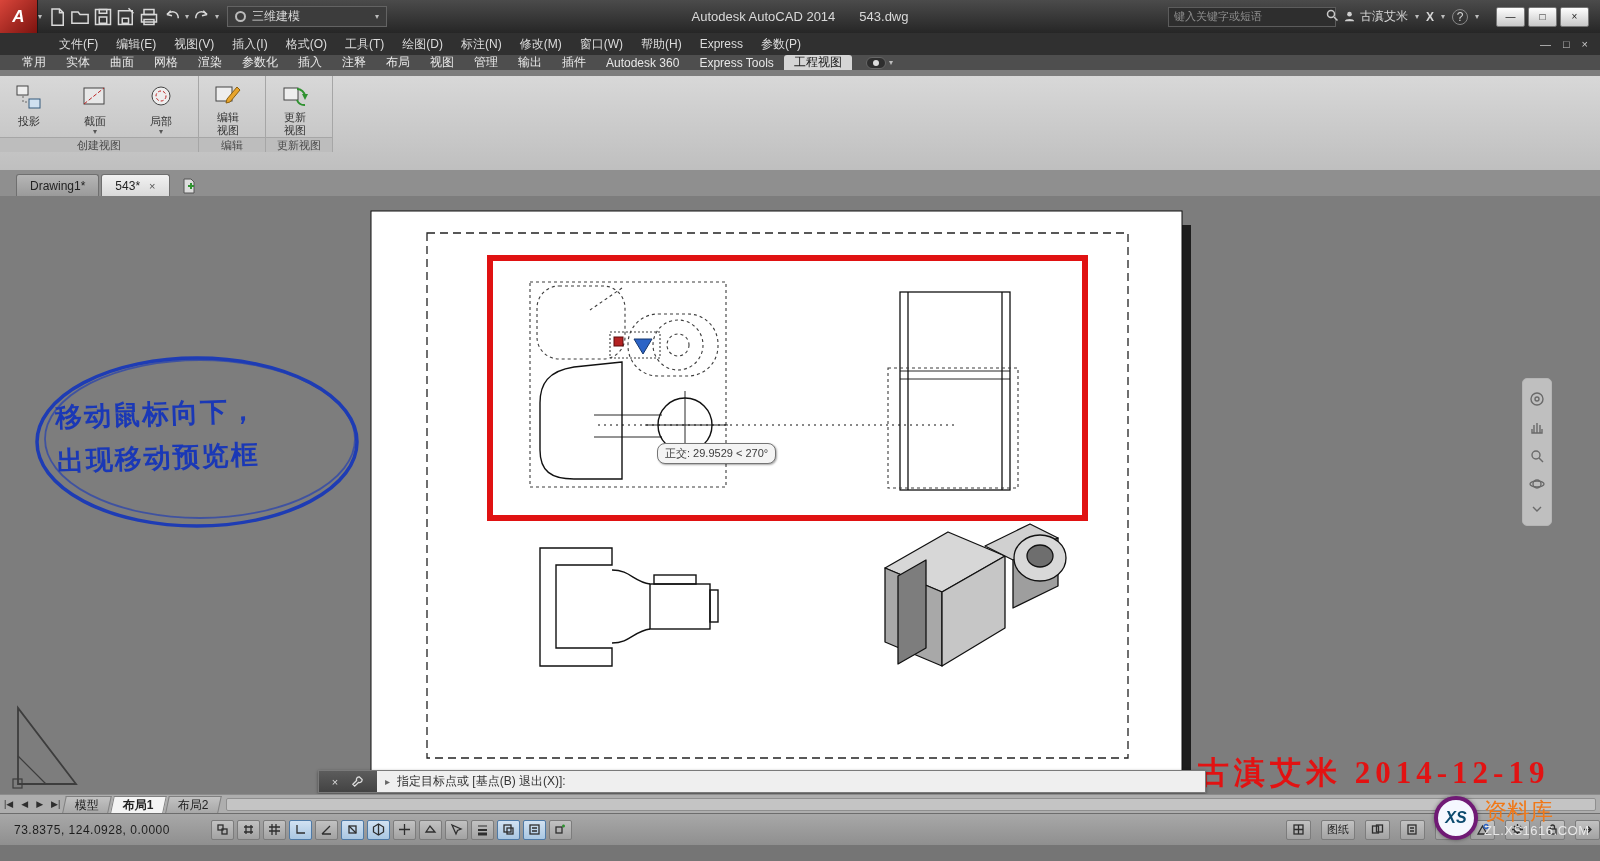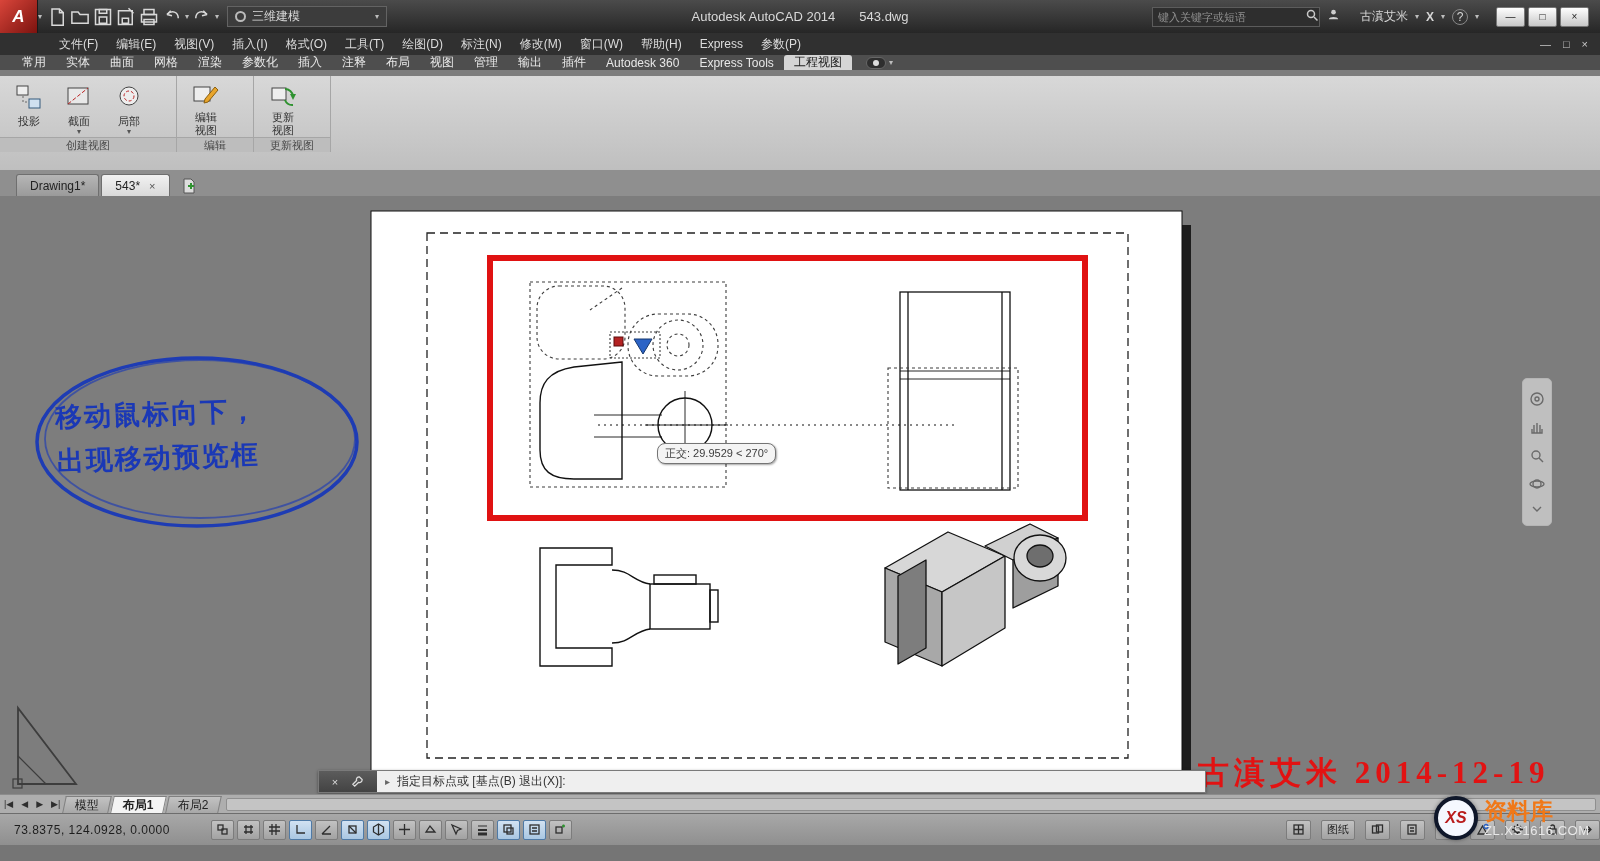--- a/index.html
+++ b/index.html
@@ -17,24 +17,24 @@
   .qat{display:flex;align-items:center;gap:3px;margin-left:5px}
   .qicon{width:20px;height:20px;display:flex;align-items:center;justify-content:center}
   .qicon svg{stroke:#d9d9d9;fill:none;stroke-width:1.2}
   .ws-select{display:flex;align-items:center;gap:6px;height:21px;margin-left:8px;padding:0 7px;
     background:#3c3c3c;border:1px solid #636363;color:#d8d8d8;font-size:12px;min-width:160px}
   .gear-dot{width:11px;height:11px;border:2px solid #bbb;border-radius:50%;display:inline-block}
   .title-center{position:absolute;left:420px;right:420px;top:0;height:33px;display:flex;
     align-items:center;justify-content:center;gap:24px;color:#d9d9d9;font-size:13px;pointer-events:none}
   .infocenter{margin-left:auto;display:flex;align-items:center;gap:7px;padding-right:6px}
   .search-wrap{display:flex;align-items:center;background:#2e2e2e;border:1px solid #5c5c5c;height:20px;width:168px}
-  .search-wrap input{flex:1;background:transparent;border:0;outline:0;color:#bbb;font-size:11px;padding:0 5px;font-family:Liberation Serif, serif}
+  .search-wrap input{flex:1;background:transparent;border:0;outline:0;color:#bbb;font-size:11px;padding:0 5px;font-family:Liberation Mono, monospace}
   .search-wrap input::placeholder{color:#8f8f8f}
   .mag svg{stroke:#c9c9c9;fill:none;stroke-width:1.5}
-  .ic-txt{color:#d6d6d6;font-size:12px;display:flex;gap:20px}
+  .ic-txt{color:#d6d6d6;font-size:12px;display:flex;align-items:center;gap:4px}
   .winbtns{display:flex;gap:3px;margin-left:10px;margin-right:5px}
   .winbtn{width:29px;height:20px;background:linear-gradient(#fefefe,#c8c8c8);border:1px solid #777;
     border-radius:2px;display:flex;align-items:center;justify-content:center;font-size:10px;color:#222}
 
   
   .menubar{position:absolute;top:33px;left:0;width:100%;height:22px;background:#303030;
     display:flex;align-items:center;padding-left:50px;z-index:59}
   .menu-item{color:#dcdcdc;font-size:12px;padding:0 9px;height:100%;display:flex;align-items:center;cursor:default}
   .doc-ctrls{margin-left:auto;display:flex;gap:12px;padding-right:12px;color:#c9c9c9;font-size:11px}
 
@@ -42,21 +42,21 @@
   .ribbon-tabs{position:absolute;top:55px;left:0;width:100%;height:15px;background:#4e4e4e;
     display:flex;align-items:stretch;padding-left:12px;z-index:58}
   .rtab{color:#e8e8e8;font-size:12px;padding:0 10px;display:flex;align-items:center}
   .rtab.active{background:#d5d5d5;color:#1c1c1c;border-radius:3px 3px 0 0}
   .rtab-more{display:flex;align-items:center;gap:3px;margin-left:6px;padding:0 8px;color:#ddd;font-size:10px}
   .pill{width:20px;height:12px;background:#2e2e2e;border:1px solid #666;border-radius:6px;display:flex;align-items:center;justify-content:center}
   .pill i{width:6px;height:6px;background:#ddd;border-radius:50%}
 
   .ribbon-body{position:absolute;top:76px;left:0;width:100%;height:94px;
     background:linear-gradient(#d8d8d8,#bfbfbf);display:flex;z-index:57}
-  .rpanel{position:relative;height:76px;border-right:1px solid #a6a6a6;padding:2px 24px 16px 6px;display:flex;gap:4px}
+  .rpanel{position:relative;height:76px;border-right:1px solid #a6a6a6;padding:2px 14px 16px 6px;display:flex;gap:20px}
   .rbtn{width:46px;display:flex;flex-direction:column;align-items:center;font-size:11px;color:#333;padding-top:3px}
   .ricon{width:32px;height:34px;display:flex;align-items:center;justify-content:center}
   .ricon svg{width:30px;height:30px}
   .rlabel{line-height:13px;text-align:center}
   .plabel{position:absolute;left:0;right:0;bottom:0;height:15px;background:#bdbdbd;border-top:1px solid #a6a6a6;
     font-size:11px;color:#4a4a4a;text-align:center;line-height:14px}
 
   
   .filetabs{position:absolute;top:170px;left:0;width:100%;height:26px;background:#8f8f8f;
     display:flex;align-items:flex-end;padding-left:16px;gap:2px;z-index:56}
@@ -113,24 +113,24 @@
     border-radius:2px;display:flex;align-items:center;justify-content:center}
   .stgl.on{background:linear-gradient(#d2e2f2,#a9c7e2);border-color:#4f7aa6}
   .stgl svg{stroke:#2e2e2e;fill:none;stroke-width:1.3}
   .sright{margin-left:auto;display:flex;align-items:center;gap:10px;}
   .sbtn{height:20px;min-width:23px;background:linear-gradient(#c2c2c2,#a2a2a2);border:1px solid #7c7c7c;
     border-radius:2px;display:flex;align-items:center;justify-content:center;font-size:11px;color:#1f1f1f;padding:0 5px}
   .sbtn svg{stroke:#2e2e2e;fill:none;stroke-width:1.3}
 
   
   .watermark{position:absolute;left:1434px;top:796px;z-index:90;display:flex;align-items:center;gap:6px}
-  .wm-circle{width:44px;height:44px;border-radius:50%;background:#f5f8ff;border:4px solid #0f172a;
-    display:flex;align-items:center;justify-content:center;color:#b91c1c;font-weight:bold;
+  .wm-circle{width:44px;height:44px;border-radius:50%;background:#f5f8ff;border:4px solid #701a75;
+    display:flex;align-items:center;justify-content:center;color:#0c4a6e;font-weight:bold;
     font-style:italic;font-size:16px;box-shadow:0 0 4px rgba(0,0,0,.4)}
-  .wm-text .t1{color:#f07818;font-weight:bold;font-size:23px;line-height:24px}
+  .wm-text .t1{color:#f07818;font-weight:normal;font-size:23px;line-height:24px}
   .wm-text .t2{color:#e8e8e8;font-size:13px;letter-spacing:.5px}
 </style>
 </head>
 <body>
 
 <div id="app">
 
   <div class="titlebar">
     <div class="acad-logo">A</div>
     <span class="caret">▾</span>

